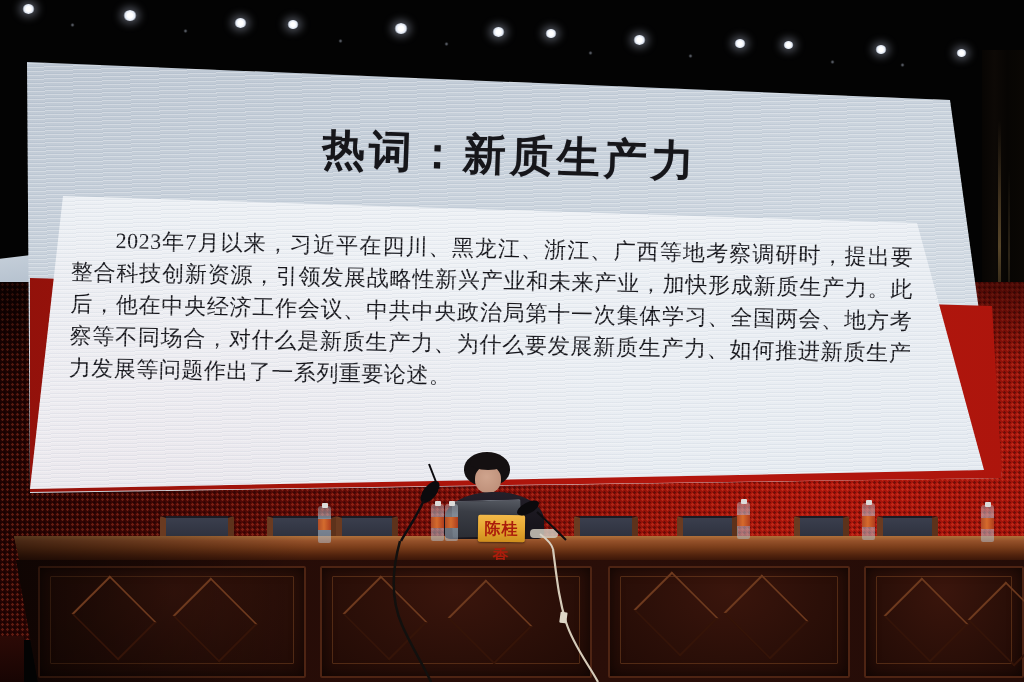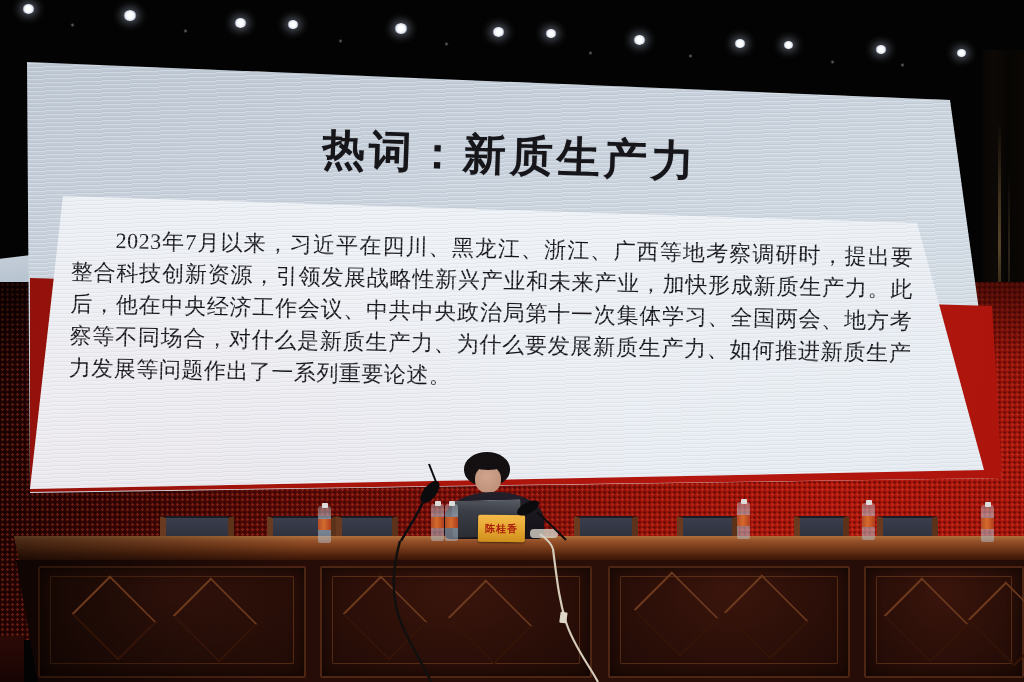--- a/index.html
+++ b/index.html
@@ -88,21 +88,21 @@
   
   .hair{left:464px;top:452px;width:46px;height:34px;background:#141011;border-radius:50% 50% 46% 46%;}
   .fringe{left:470px;top:456px;width:36px;height:14px;background:#141011;border-radius:50%;}
   .face{left:475px;top:466px;width:26px;height:27px;background:radial-gradient(circle at 45% 40%,#cfa48d,#b98a74);border-radius:46%;}
   .body{left:444px;top:492px;width:100px;height:47px;background:linear-gradient(180deg,#24202a,#17141b 70%);border-radius:48% 48% 6px 6px/60% 60% 6px 6px;}
   .laptop{left:452px;top:500px;width:69px;height:37px;border-radius:2px;transform:rotate(-1.5deg);
     background:linear-gradient(185deg,#565a62 0%,#3a3d45 35%,#2a2c33 100%);border-top:1px solid #70757f;}
   .nameplate{left:478px;top:515px;width:47px;height:27px;border-radius:2px;transform:rotate(.8deg);
     background:linear-gradient(180deg,#f4ba49 0%,#e3a52f 55%,#cf8f1d 100%);box-shadow:0 1px 2px rgba(0,0,0,.5);
     font-family:"Liberation Sans","DejaVu Sans",sans-serif;
-    font-size:10px;font-weight:bold;color:#ab1d0c;text-align:center;line-height:27px;letter-spacing:1px;}
+    font-size:16px;font-weight:bold;color:#ab1d0c;text-align:center;line-height:27px;letter-spacing:1px;}
   .desk-papers{left:530px;top:529px;width:28px;height:9px;background:#cfc9bd;border-radius:4px;opacity:.85;}
 
   svg.overlay{left:0;top:0;width:1024px;height:682px;}
 </style>
 </head>
 <body>
 
 <div id="stage">
 
   <div id="lights">

